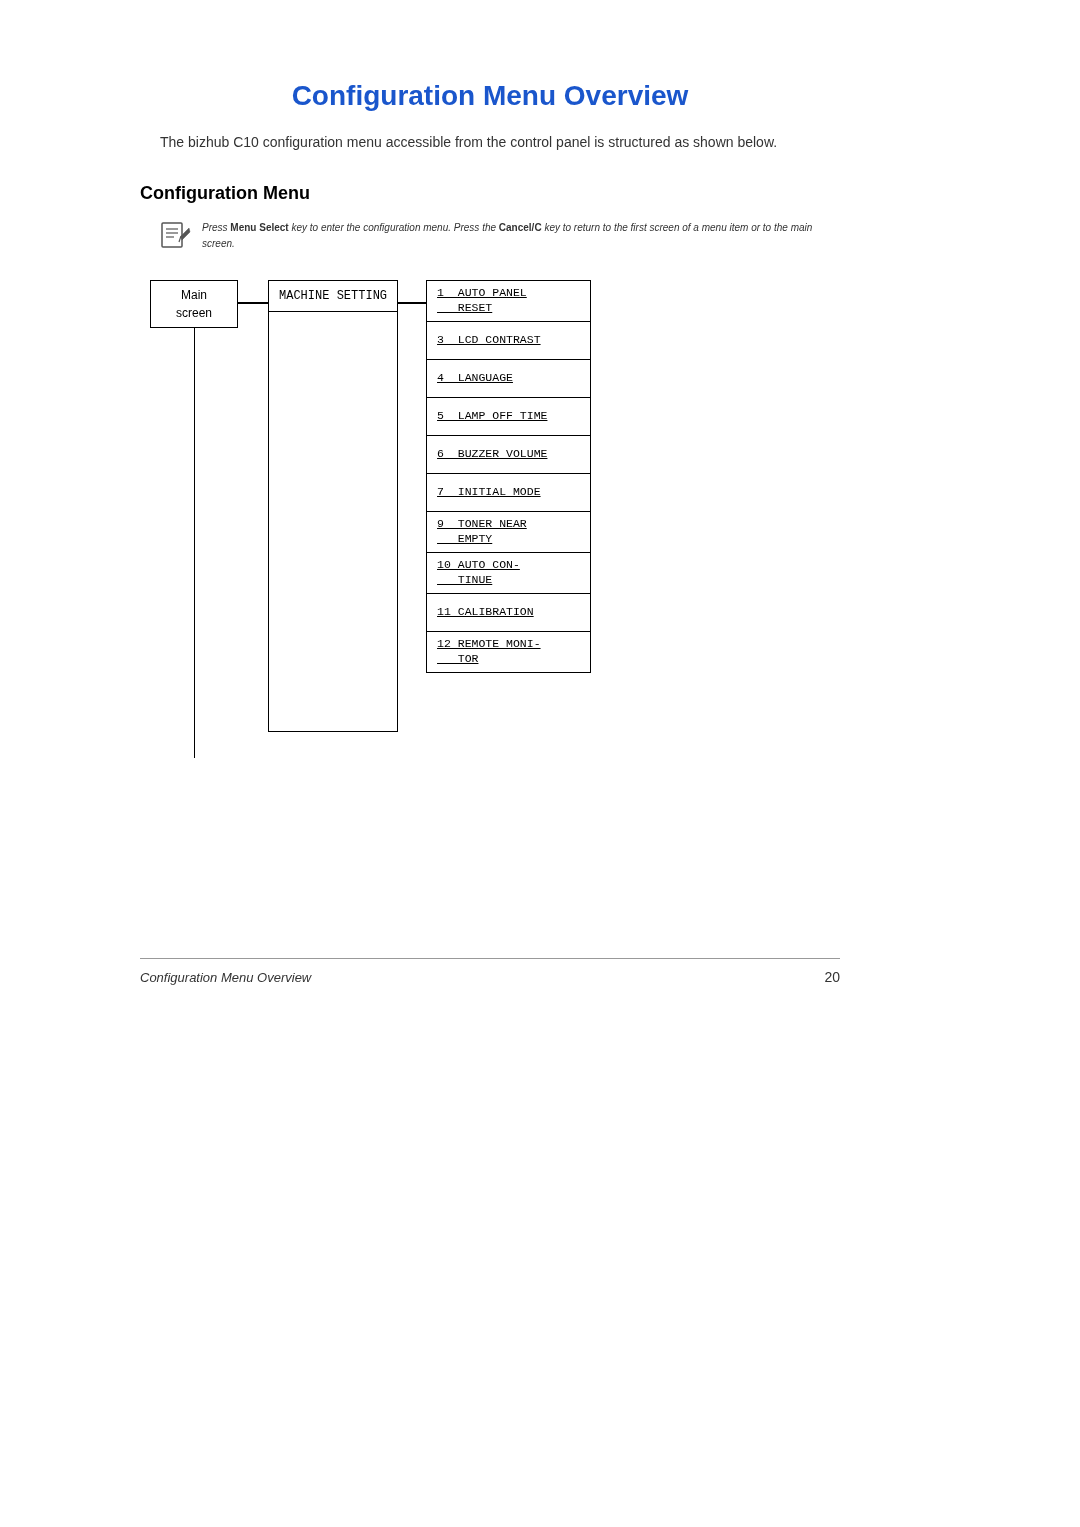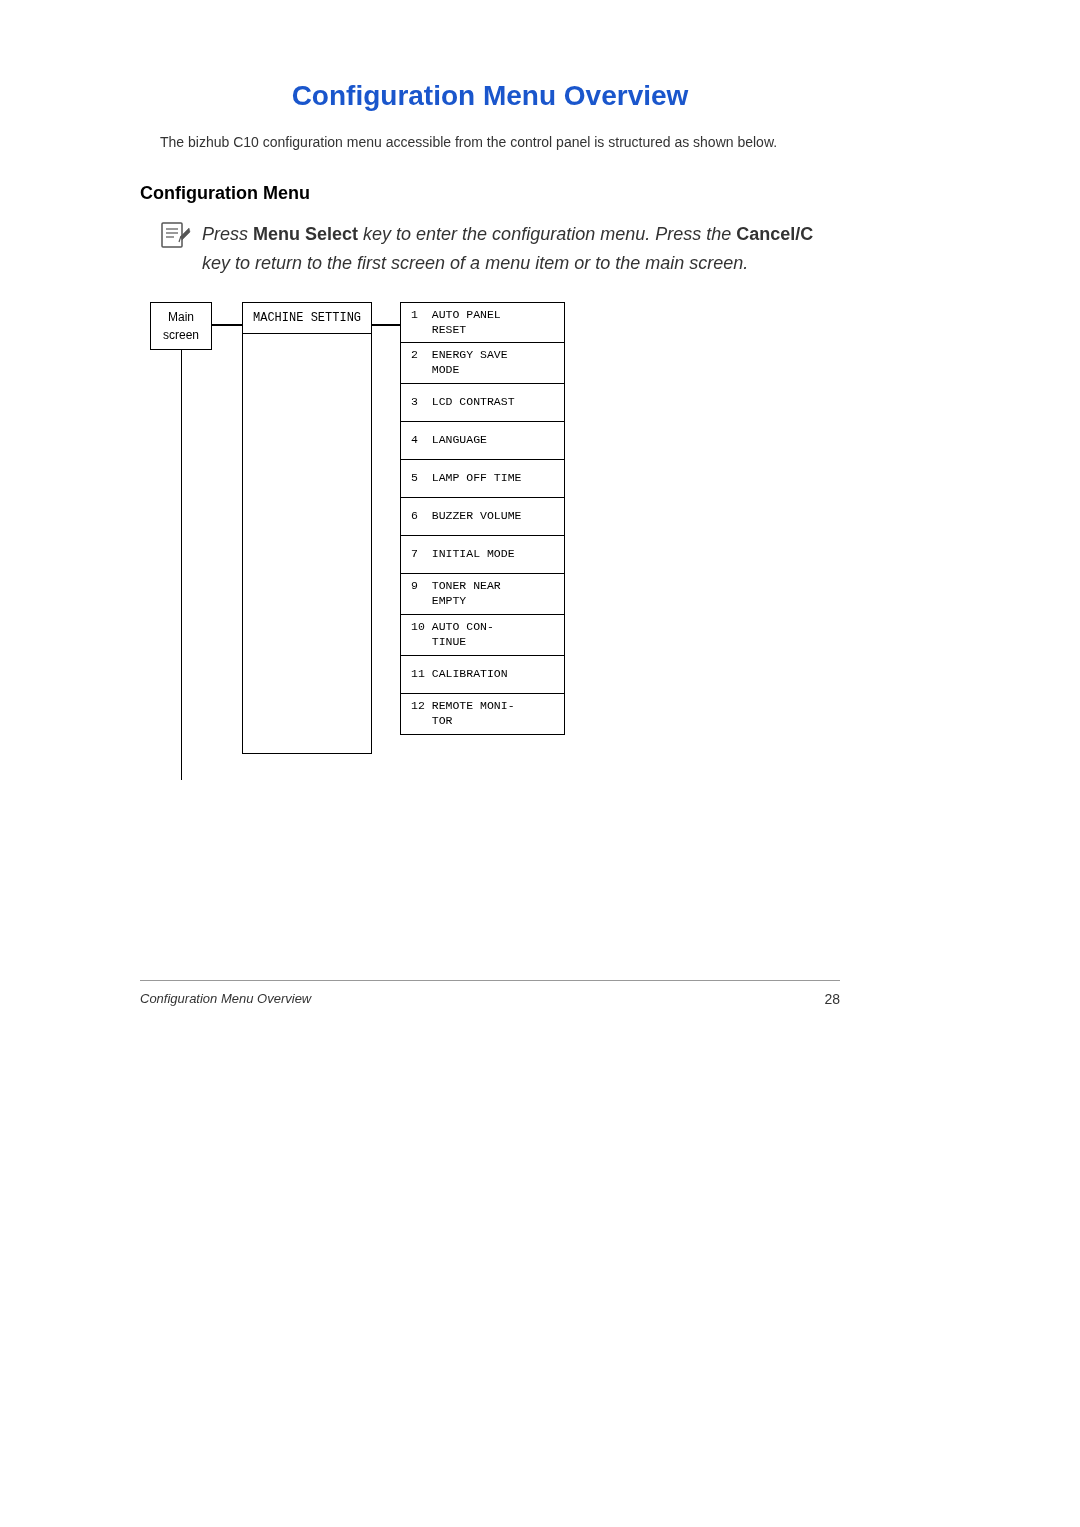--- a/index.html
+++ b/index.html
@@ -54,21 +54,21 @@
       margin-left: 20px;
     }
 
     .note-icon {
       font-size: 22px;
       flex-shrink: 0;
       margin-top: 2px;
     }
 
     .note-text {
-      font-size: 18px;
+      font-size: 10px;
       font-style: italic;
       color: #333;
       line-height: 1.6;
     }
 
     .note-text strong {
       font-style: normal;
       font-weight: bold;
     }
 
@@ -103,21 +103,21 @@
 
     .main-screen-wrapper {
       display: flex;
       flex-direction: column;
       align-items: flex-start;
       margin-right: 0;
     }
 
     .ms-label-box {
       border: 1px solid #000;
-      padding: 5px 12px;
+      padding: 5px 25px;
       font-size: 12px;
       font-family: Arial, sans-serif;
       text-align: center;
       line-height: 1.5;
     }
 
     .chart-machine-col {
       display: flex;
       flex-direction: column;
       align-items: stretch;
@@ -136,20 +136,21 @@
       border-left: 1px solid #000;
       border-right: 1px solid #000;
       border-bottom: 1px solid #000;
       flex: 1;
     }
 
     .chart-items-col {
       display: flex;
       flex-direction: column;
       margin-left: 0;
+      text-decoration: underline;
     }
 
     .ci-box {
       border: 1px solid #000;
       border-top: none;
       padding: 5px 10px;
       font-size: 11.5px;
       font-family: 'Courier New', Courier, monospace;
       min-width: 165px;
       min-height: 38px;
@@ -216,32 +217,31 @@
       <div class="chart-machine-body" style="min-height: 420px;"></div>
     </div>
 
     <div style="display:flex; flex-direction:column; align-items:flex-start;">
       <div style="height:22px;"></div>
       <div style="width:28px; height:2px; background:#000;"></div>
     </div>
 
     <div class="chart-items-col">
       <div class="ci-box first">1&nbsp;&nbsp;AUTO PANEL<br>&nbsp;&nbsp;&nbsp;RESET</div>
-      <div class="ci-box">2&nbsp;&nbsp;ENERGY SAVE<br>&nbsp;&nbsp;&nbsp;MODE</div>
       <div class="ci-box">3&nbsp;&nbsp;LCD CONTRAST</div>
       <div class="ci-box">4&nbsp;&nbsp;LANGUAGE</div>
       <div class="ci-box">5&nbsp;&nbsp;LAMP OFF TIME</div>
       <div class="ci-box">6&nbsp;&nbsp;BUZZER VOLUME</div>
       <div class="ci-box">7&nbsp;&nbsp;INITIAL MODE</div>
       <div class="ci-box">9&nbsp;&nbsp;TONER NEAR<br>&nbsp;&nbsp;&nbsp;EMPTY</div>
       <div class="ci-box">10&nbsp;AUTO CON-<br>&nbsp;&nbsp;&nbsp;TINUE</div>
       <div class="ci-box">11&nbsp;CALIBRATION</div>
       <div class="ci-box">12&nbsp;REMOTE MONI-<br>&nbsp;&nbsp;&nbsp;TOR</div>
     </div>
 
   </div>
 
   <div class="footer-line">
     <span class="footer-text-left">Configuration Menu Overview</span>
-    <span class="footer-text-right">28</span>
+    <span class="footer-text-right">20</span>
   </div>
 
 </div>
 
 </body></html>

